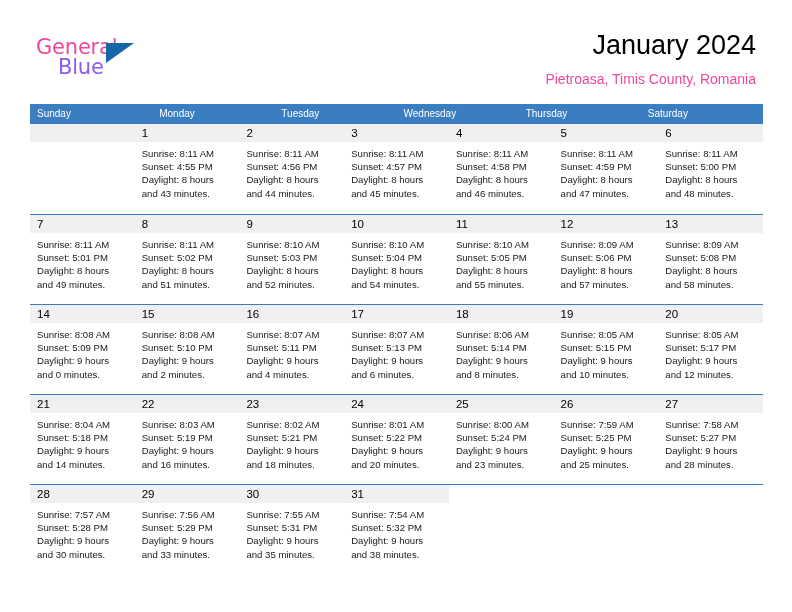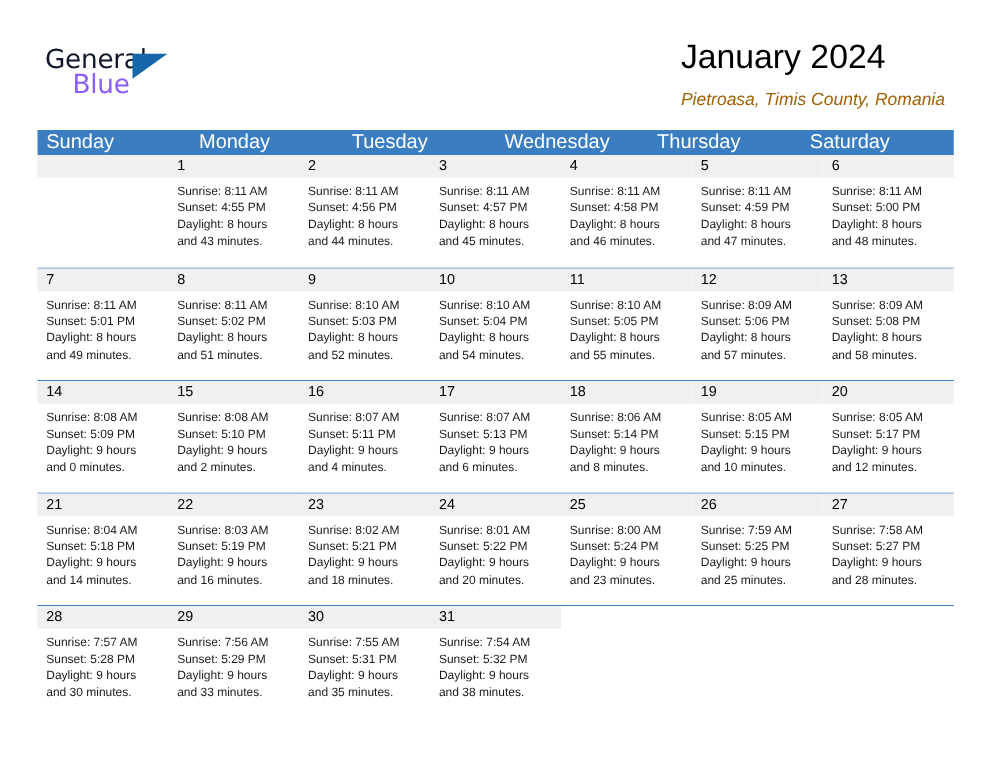--- a/index.html
+++ b/index.html
@@ -35,21 +35,21 @@
     top: 36px;
     width: 110px;
     height: 46px;
   }
   .logo-general {
     position: absolute;
     left: 0;
     top: 0;
     font-size: 21px;
     letter-spacing: -0.2px;
-    color: #0f172a;
+    color: #ec4899;
     font-family: "DejaVu Sans", sans-serif;
     line-height: 22px;
   }
   .logo-blue {
     position: absolute;
     left: 22px;
     top: 20px;
     font-size: 21px;
     letter-spacing: -0.2px;
     color: #8b5cf6;
@@ -63,53 +63,53 @@
     width: 0;
     height: 0;
     border-left: 28px solid #1565a8;
     border-bottom: 20px solid transparent;
   }
 
   .title-block {
     position: absolute;
     right: 36px;
     top: 28px;
+    text-align: right;
     margin-left: 39px;
   }
   .month-title {
     font-size: 27px;
     color: #000000;
     line-height: 34px;
     white-space: nowrap;
   }
   .location-subtitle {
     margin-top: 8px;
     font-size: 14px;
-    color: #a16207;
+    color: #ec4899;
     line-height: 18px;
     white-space: nowrap;
-    font-style: italic;
   }
 
   
   .calendar {
     position: absolute;
     left: 30px;
     top: 104px;
     width: 733px;
   }
   .dow-row {
     display: flex;
     background: #3a7dc0;
     height: 20px;
   }
   .dow-cell {
     flex: 1 1 0;
     color: #ffffff;
-    font-size: 16px;
+    font-size: 10px;
     line-height: 20px;
     padding-left: 7px;
     box-sizing: border-box;
   }
 
   .week-row {
     display: flex;
     height: 90px;
     border-top: 1px solid #3a7dc0;
     box-sizing: border-box;

